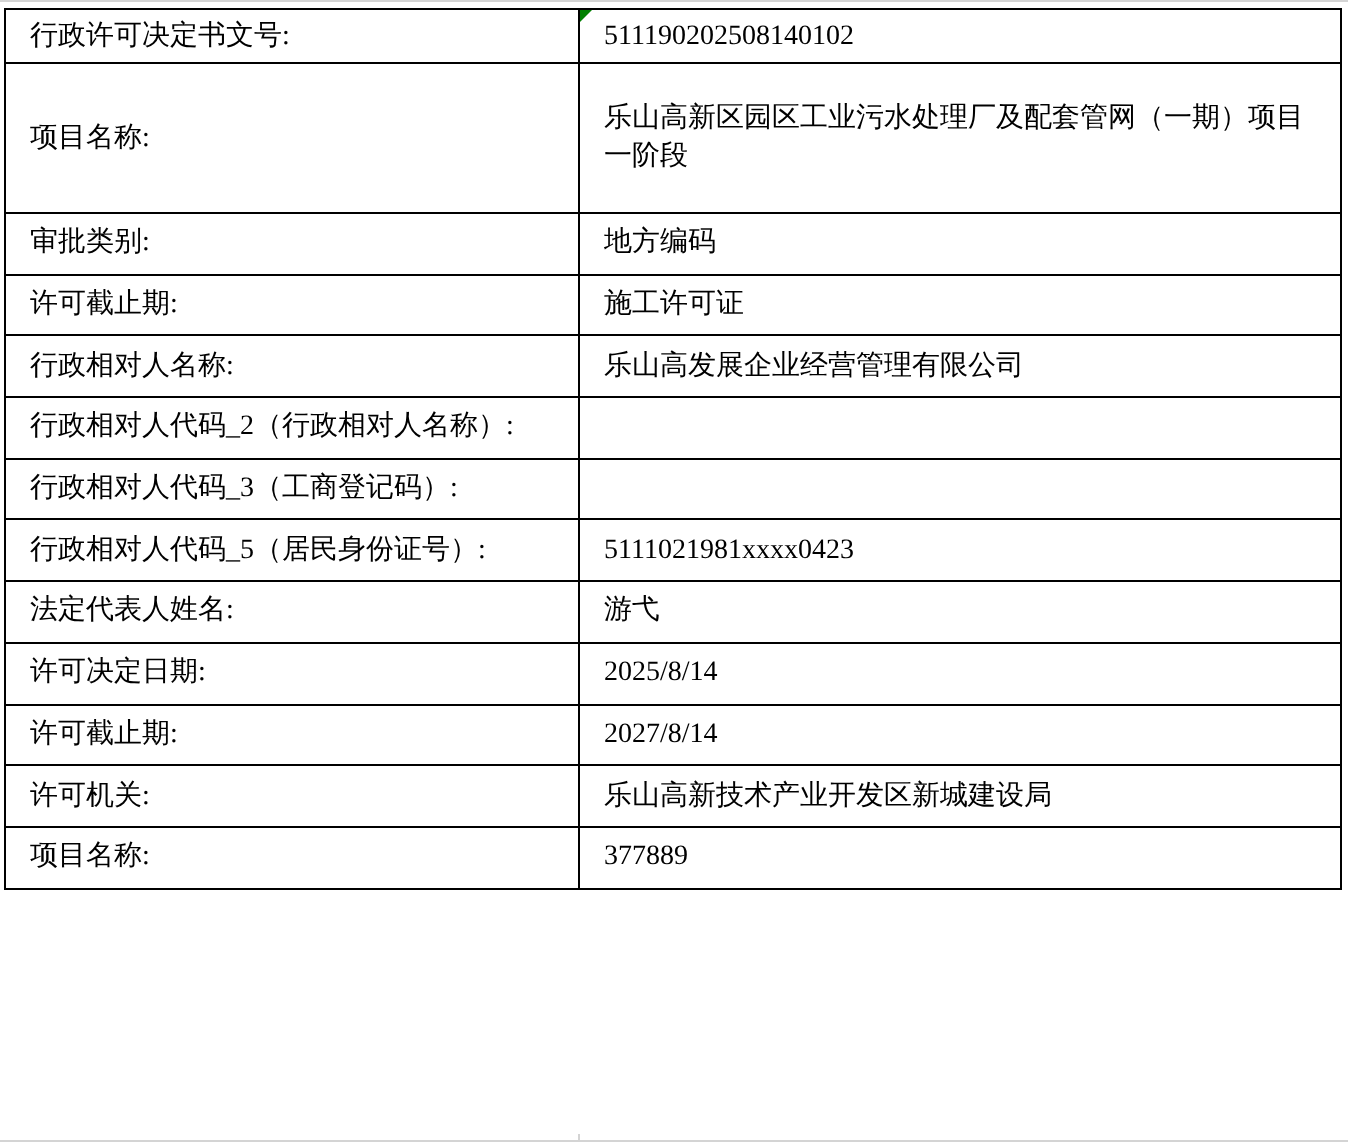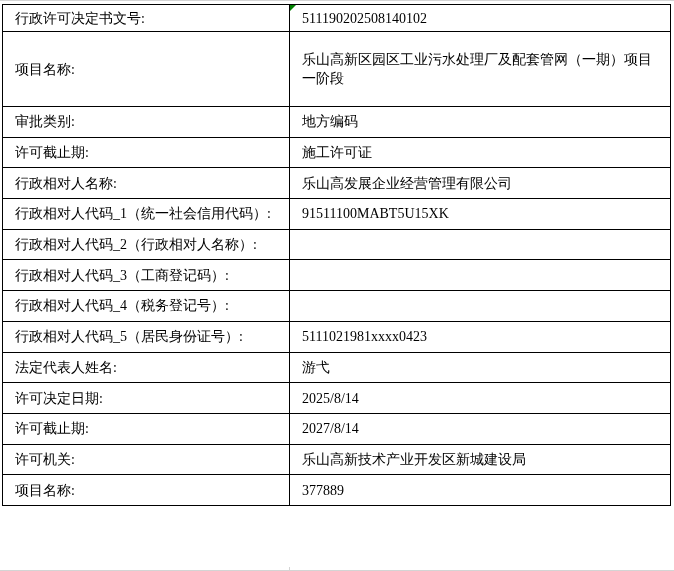--- a/index.html
+++ b/index.html
@@ -71,33 +71,25 @@
     </tr>
     <tr class="r-std">
       <td class="label-cell"><span>许可截止期:</span></td>
       <td class="value-cell"><span>施工许可证</span></td>
     </tr>
     <tr class="r-std">
       <td class="label-cell"><span>行政相对人名称:</span></td>
       <td class="value-cell"><span>乐山高发展企业经营管理有限公司</span></td>
     </tr>
     <tr class="r-std">
-      <td class="label-cell"><span>行政相对人代码_1（统一社会信用代码）:</span></td>
-      <td class="value-cell"><span>91511100MABT5U15XK</span></td>
-    </tr>
-    <tr class="r-std">
       <td class="label-cell"><span>行政相对人代码_2（行政相对人名称）:</span></td>
       <td class="value-cell"><span></span></td>
     </tr>
     <tr class="r-std">
       <td class="label-cell"><span>行政相对人代码_3（工商登记码）:</span></td>
-      <td class="value-cell"><span></span></td>
-    </tr>
-    <tr class="r-std">
-      <td class="label-cell"><span>行政相对人代码_4（税务登记号）:</span></td>
       <td class="value-cell"><span></span></td>
     </tr>
     <tr class="r-std">
       <td class="label-cell"><span>行政相对人代码_5（居民身份证号）:</span></td>
       <td class="value-cell"><span>5111021981xxxx0423</span></td>
     </tr>
     <tr class="r-std">
       <td class="label-cell"><span>法定代表人姓名:</span></td>
       <td class="value-cell"><span>游弋</span></td>
     </tr>

